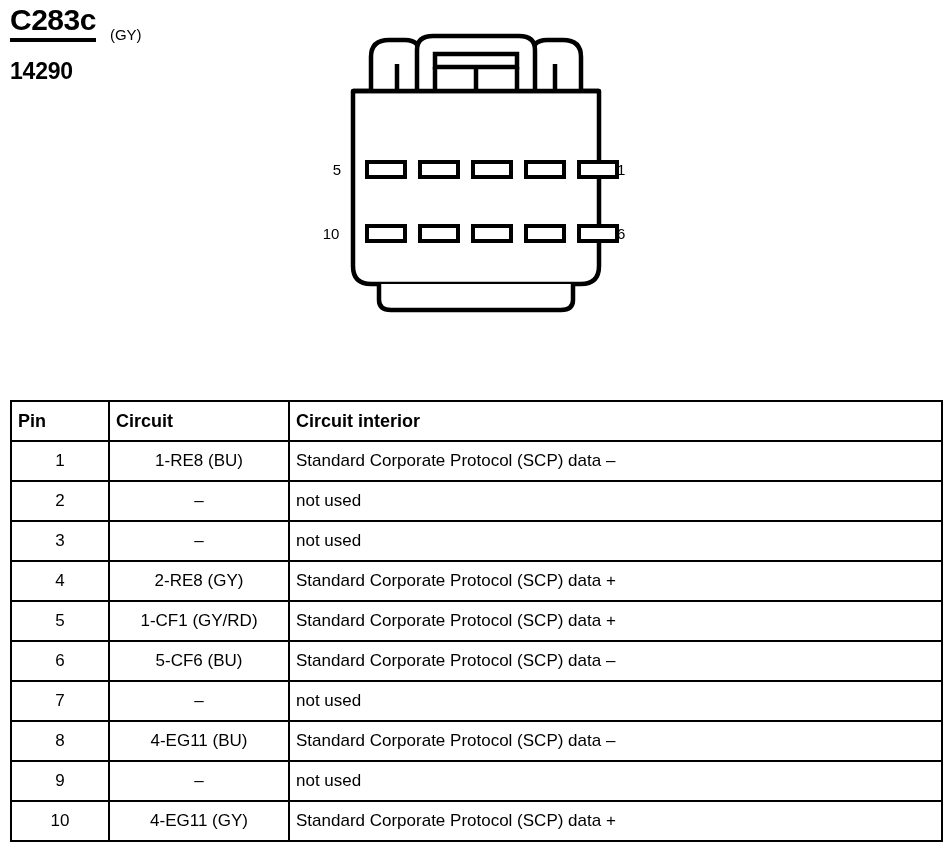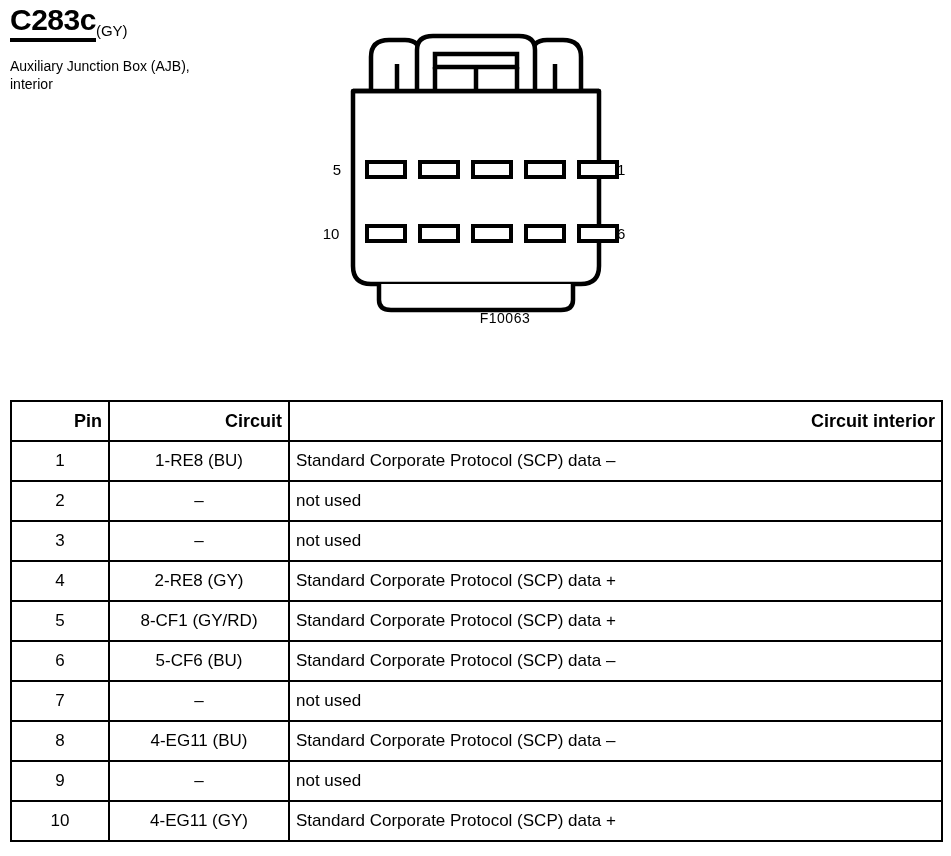--- a/index.html
+++ b/index.html
@@ -18,21 +18,22 @@
 
   
   #header-block {
     position: absolute;
     left: 10px;
     top: 4px;
     width: 300px;
   }
   #connector-id-row {
     display: flex;
-    align-items: center;
+    align-items: flex-end;
+    gap: 14px;
   }
   #connector-id {
     font-size: 30px;
     font-weight: bold;
     letter-spacing: -0.5px;
     line-height: 1.05;
     border-bottom: 4px solid #000;
     padding-bottom: 2px;
     display: inline-block;
   }
@@ -98,41 +99,41 @@
   table#pin-table td {
     border: 2px solid #000;
     height: 38px;
     padding: 0 6px;
     font-size: 17px;
     font-weight: normal;
     vertical-align: middle;
   }
   table#pin-table th {
     font-weight: bold;
-    text-align: right;
+    text-align: left;
     font-size: 18px;
   }
   col.col-pin      { width: 98px; }
   col.col-circuit  { width: 180px; }
   col.col-function { width: 653px; }
 
   td.cell-pin     { text-align: center; }
   td.cell-circuit { text-align: center; }
   td.cell-function{ text-align: left; padding-left: 16px; margin-left: 20px; }
   th.head-function{ text-align: center; }
 </style>
 </head>
 <body>
 
 <div id="header-block">
   <div id="connector-id-row">
     <span id="connector-id">C283c</span>
     <span id="connector-color-code">(GY)</span>
   </div>
-  <div id="component-description">Auxiliary Junction Box (AJB), interior</div>
+  <div id="part-number">14290</div>
 </div>
 
 <div id="connector-figure">
   <svg id="connector-svg" width="400" height="300" viewBox="0 0 400 300">
 
     <path d="M 48 73 L 48 248 Q 48 266 66 266 L 276 266 Q 294 266 294 248 L 294 73 Z" fill="#ffffff" stroke="#000000" stroke-width="4.5" stroke-linejoin="round"></path>
 
     <path d="M 74 266 L 74 282 Q 74 292 86 292 L 256 292 Q 268 292 268 282 L 268 266" fill="#ffffff" stroke="#000000" stroke-width="4.5" stroke-linejoin="round" stroke-linecap="butt"></path>
 
     <path d="M 66 73 L 66 39 Q 66 22 84 22 L 100 22 Q 116 22 116 39 L 116 73" fill="#ffffff" stroke="#000000" stroke-width="4.5" stroke-linejoin="round"></path>
@@ -162,21 +163,20 @@
     <rect x="168" y="208" width="38" height="15" fill="#ffffff" stroke="#000000" stroke-width="4"></rect>
     <rect x="221" y="208" width="38" height="15" fill="#ffffff" stroke="#000000" stroke-width="4"></rect>
     <rect x="274" y="208" width="38" height="15" fill="#ffffff" stroke="#000000" stroke-width="4"></rect>
 
     <text class="pin-label-text" x="32" y="157" text-anchor="middle">5</text>
     <text class="pin-label-text" x="26" y="221" text-anchor="middle">10</text>
     <text class="pin-label-text" x="312" y="157" text-anchor="start">1</text>
     <text class="pin-label-text" x="312" y="221" text-anchor="start">6</text>
   </svg>
 
-  <div id="figure-caption">F10063</div>
 </div>
 
 <div id="pin-table-wrap">
   <table id="pin-table">
     <colgroup>
       <col class="col-pin">
       <col class="col-circuit">
       <col class="col-function">
     </colgroup>
     <thead>
@@ -203,21 +203,21 @@
           <td class="cell-circuit">–</td>
           <td class="cell-function">not used</td>
         </tr>
         <tr>
           <td class="cell-pin">4</td>
           <td class="cell-circuit">2-RE8 (GY)</td>
           <td class="cell-function">Standard Corporate Protocol (SCP) data +</td>
         </tr>
         <tr>
           <td class="cell-pin">5</td>
-          <td class="cell-circuit">8-CF1 (GY/RD)</td>
+          <td class="cell-circuit">1-CF1 (GY/RD)</td>
           <td class="cell-function">Standard Corporate Protocol (SCP) data +</td>
         </tr>
         <tr>
           <td class="cell-pin">6</td>
           <td class="cell-circuit">5-CF6 (BU)</td>
           <td class="cell-function">Standard Corporate Protocol (SCP) data –</td>
         </tr>
         <tr>
           <td class="cell-pin">7</td>
           <td class="cell-circuit">–</td>

